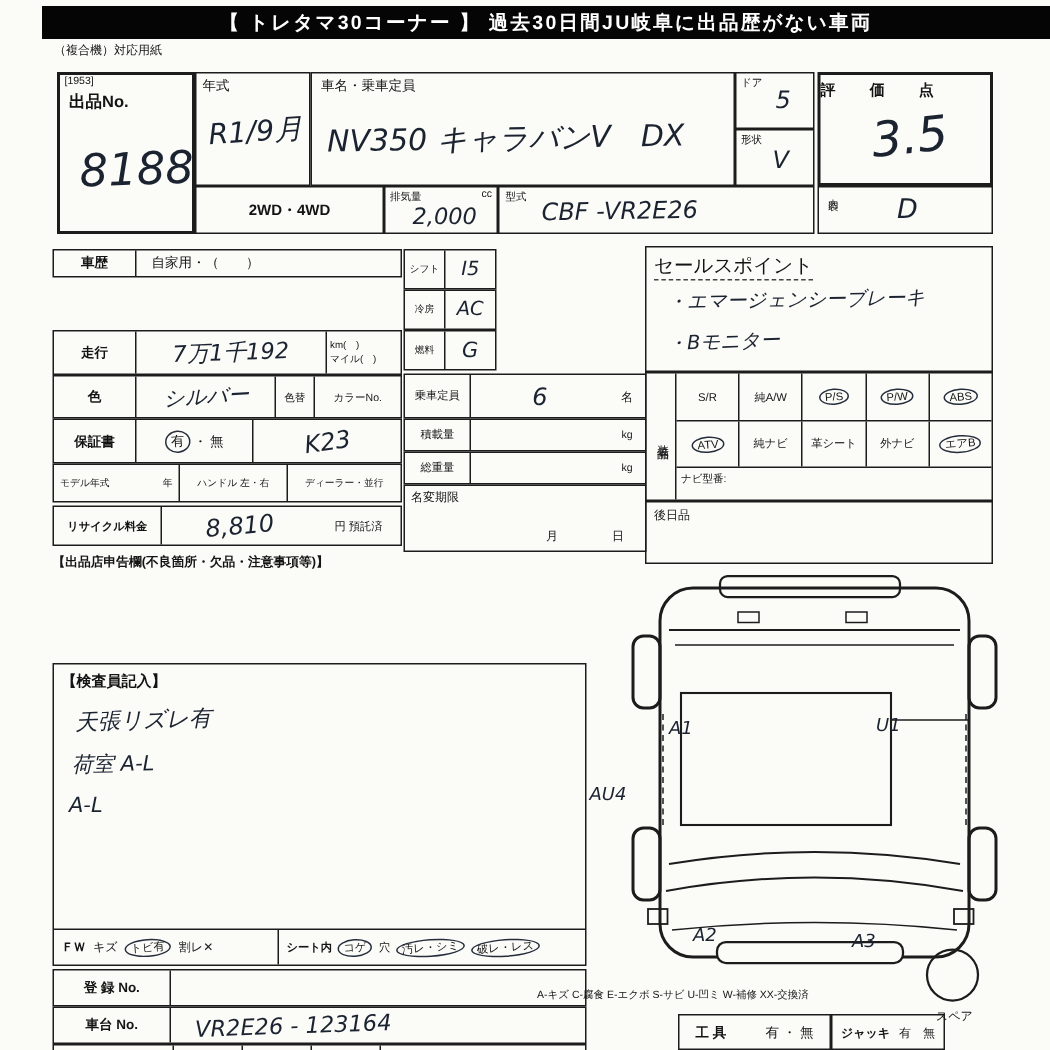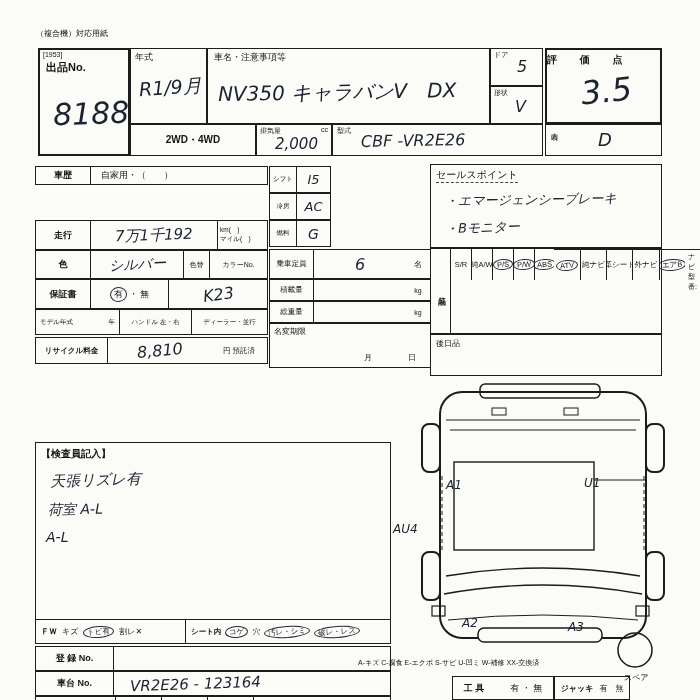--- a/index.html
+++ b/index.html
@@ -19,35 +19,36 @@
   .egrid{display:flex}
   .ecell{flex:1;display:flex;align-items:center;justify-content:center;font-size:7.5px;border-left:1px solid #1c1c1c;white-space:nowrap;overflow:hidden}
   .ecell:first-child{border-left:none}
   svg{pointer-events:none}
 </style>
 </head>
 <body>
 
 <div id="page">
 
+  <div class="abs banner">【 トレタマ30コーナー 】 過去30日間JU岐阜に出品歴がない車両</div>
   <div class="abs" style="left:36px;top:28px;font-size:8px">（複合機）対応用紙</div>
 
   <div class="box b3" style="left:38px;top:48px;width:92px;height:108px">
     <span class="abs" style="left:3px;top:1px;font-size:7px">[1953]</span>
     <span class="abs" style="left:6px;top:10px;font-size:11px;font-weight:bold">出品No.</span>
     <span class="abs hw" style="left:13px;top:46px;font-size:30px;transform:rotate(-2deg)">8188</span>
   </div>
 
   <div class="box" style="left:130px;top:48px;width:77px;height:76px">
     <span class="abs" style="left:4px;top:2px;font-size:9px">年式</span>
     <span class="abs hw" style="left:8px;top:26px;font-size:19px;transform:rotate(-4deg)">R1/9月</span>
   </div>
 
   <div class="box" style="left:207px;top:48px;width:283px;height:76px">
-    <span class="abs" style="left:6px;top:2px;font-size:9px">車名・注意事項等</span>
+    <span class="abs" style="left:6px;top:2px;font-size:9px">車名・乗車定員</span>
     <span class="abs hw" style="left:10px;top:30px;font-size:20px;transform:rotate(-1deg)">NV350 キャラバンV　DX</span>
   </div>
 
   <div class="box" style="left:490px;top:48px;width:53px;height:38px">
     <span class="abs" style="left:3px;top:1px;font-size:7px">ドア</span>
     <span class="abs hw" style="left:26px;top:8px;font-size:16px">5</span>
   </div>
   <div class="box" style="left:490px;top:86px;width:53px;height:38px">
     <span class="abs" style="left:3px;top:1px;font-size:7px">形状</span>
     <span class="abs hw" style="left:24px;top:10px;font-size:16px">V</span>
@@ -124,20 +125,21 @@
   </div>
 
   <div class="box flex" style="left:35px;top:337px;width:233px;height:27px">
     <div class="lab" style="width:72px;font-size:7.5px">リサイクル料金</div>
     <div class="cc" style="flex:1">
         <span class="hw" style="font-size:16px;transform:rotate(-5deg)">8,810</span>
       </div>
     <div class="cc" style="width:56px;font-size:7.5px">円 預託済</div>
   </div>
 
+  <div class="abs" style="left:35px;top:369px;font-size:8.5px;font-weight:bold">【出品店申告欄(不良箇所・欠品・注意事項等)】</div>
 
   <div class="box flex" style="left:269px;top:166px;width:62px;height:27px">
     <div class="lab" style="width:27px;font-size:6.5px;font-weight:normal">シフト</div>
     <div class="cc" style="flex:1">
         <span class="hw" style="font-size:13px">I5</span>
       </div>
   </div>
   <div class="box flex" style="left:269px;top:193px;width:62px;height:27px">
     <div class="lab" style="width:27px;font-size:6.5px;font-weight:normal">冷房</div>
     <div class="cc" style="flex:1">
@@ -168,28 +170,28 @@
     <div style="flex:1"></div>
     <div class="cc" style="width:24px;font-size:7px">kg</div>
   </div>
   <div class="box" style="left:269px;top:323px;width:162px;height:45px">
     <span class="abs" style="left:4px;top:2px;font-size:8px">名変期限</span>
     <span class="abs" style="right:58px;bottom:4px;font-size:8px">月</span>
     <span class="abs" style="right:14px;bottom:4px;font-size:8px">日</span>
   </div>
 
   <div class="box" style="left:430px;top:164px;width:232px;height:84px">
-    <span class="abs" style="left:5px;top:3px;font-size:10px;border-bottom:1px dashed #444;padding-bottom:0">セールスポイント</span>
+    <span class="abs" style="left:5px;top:3px;font-size:13px;border-bottom:1px dashed #444;padding-bottom:0">セールスポイント</span>
     <span class="abs hw" style="left:14px;top:26px;font-size:13px;transform:rotate(-1deg)">・エマージェンシーブレーキ</span>
     <span class="abs hw" style="left:14px;top:54px;font-size:13px;transform:rotate(-2deg)">・Bモニター</span>
   </div>
 
   <div class="box flex" style="left:430px;top:248px;width:232px;height:86px">
     <div class="cc vtext" style="width:20px;border-right:1.6px solid #1c1c1c;font-size:8px">装備品</div>
-    <div style="flex:1;display:flex;flex-direction:row">
+    <div style="flex:1;display:flex;flex-direction:column">
       <div class="egrid" style="height:31px">
         <div class="ecell">
             <span>S/R</span>
           </div>
         <div class="ecell">
             <span>純A/W</span>
           </div>
         <div class="ecell">
             <span class="circ">P/S</span>
           </div>

